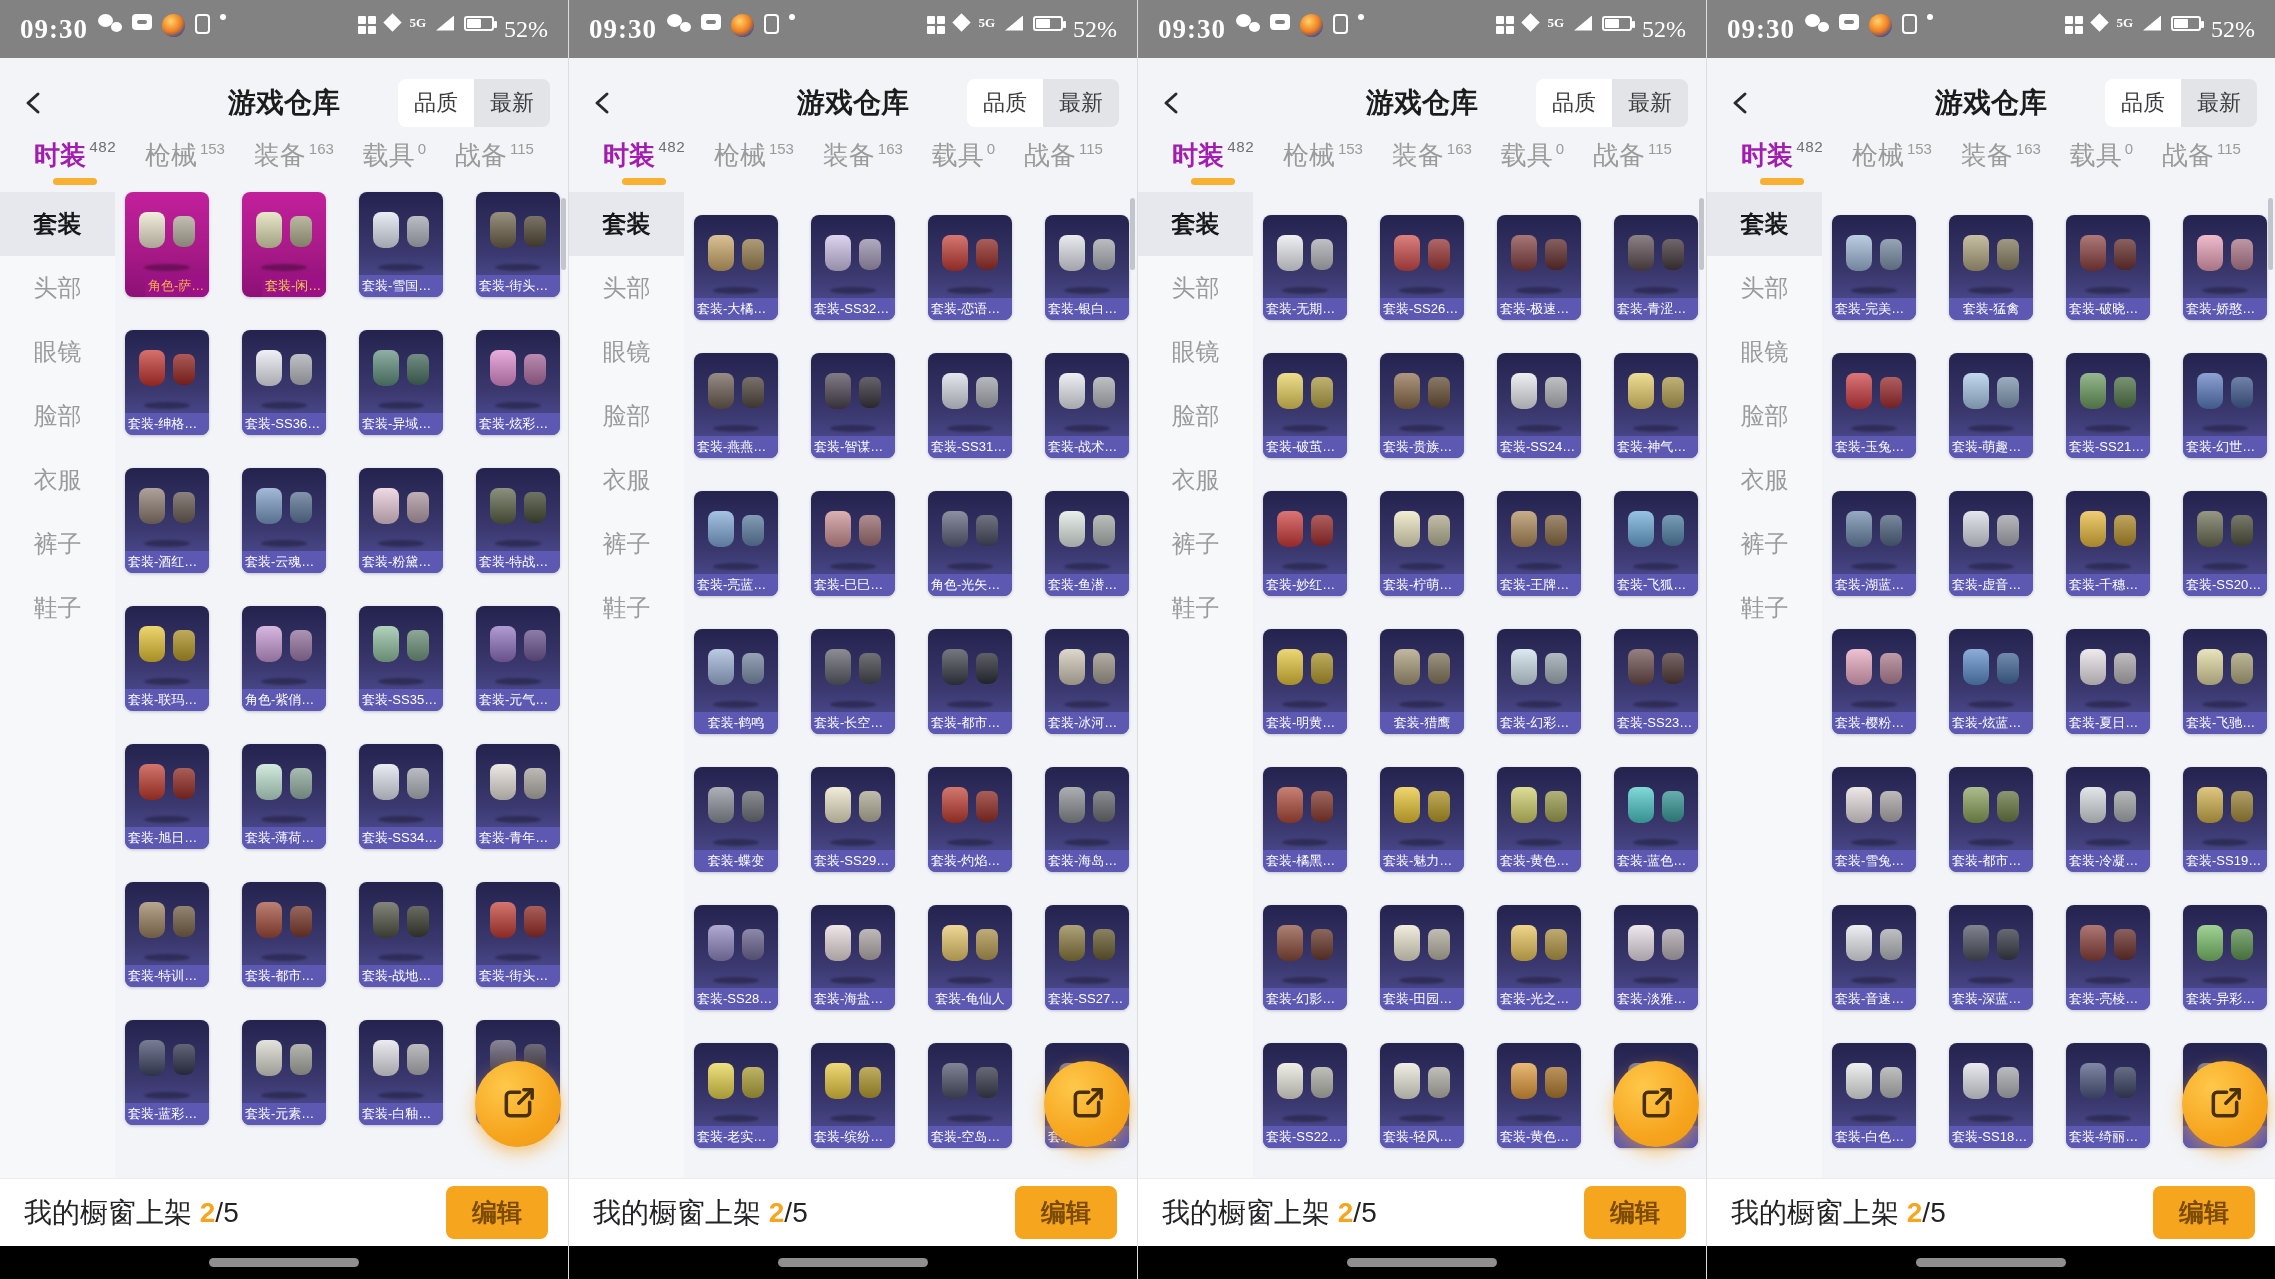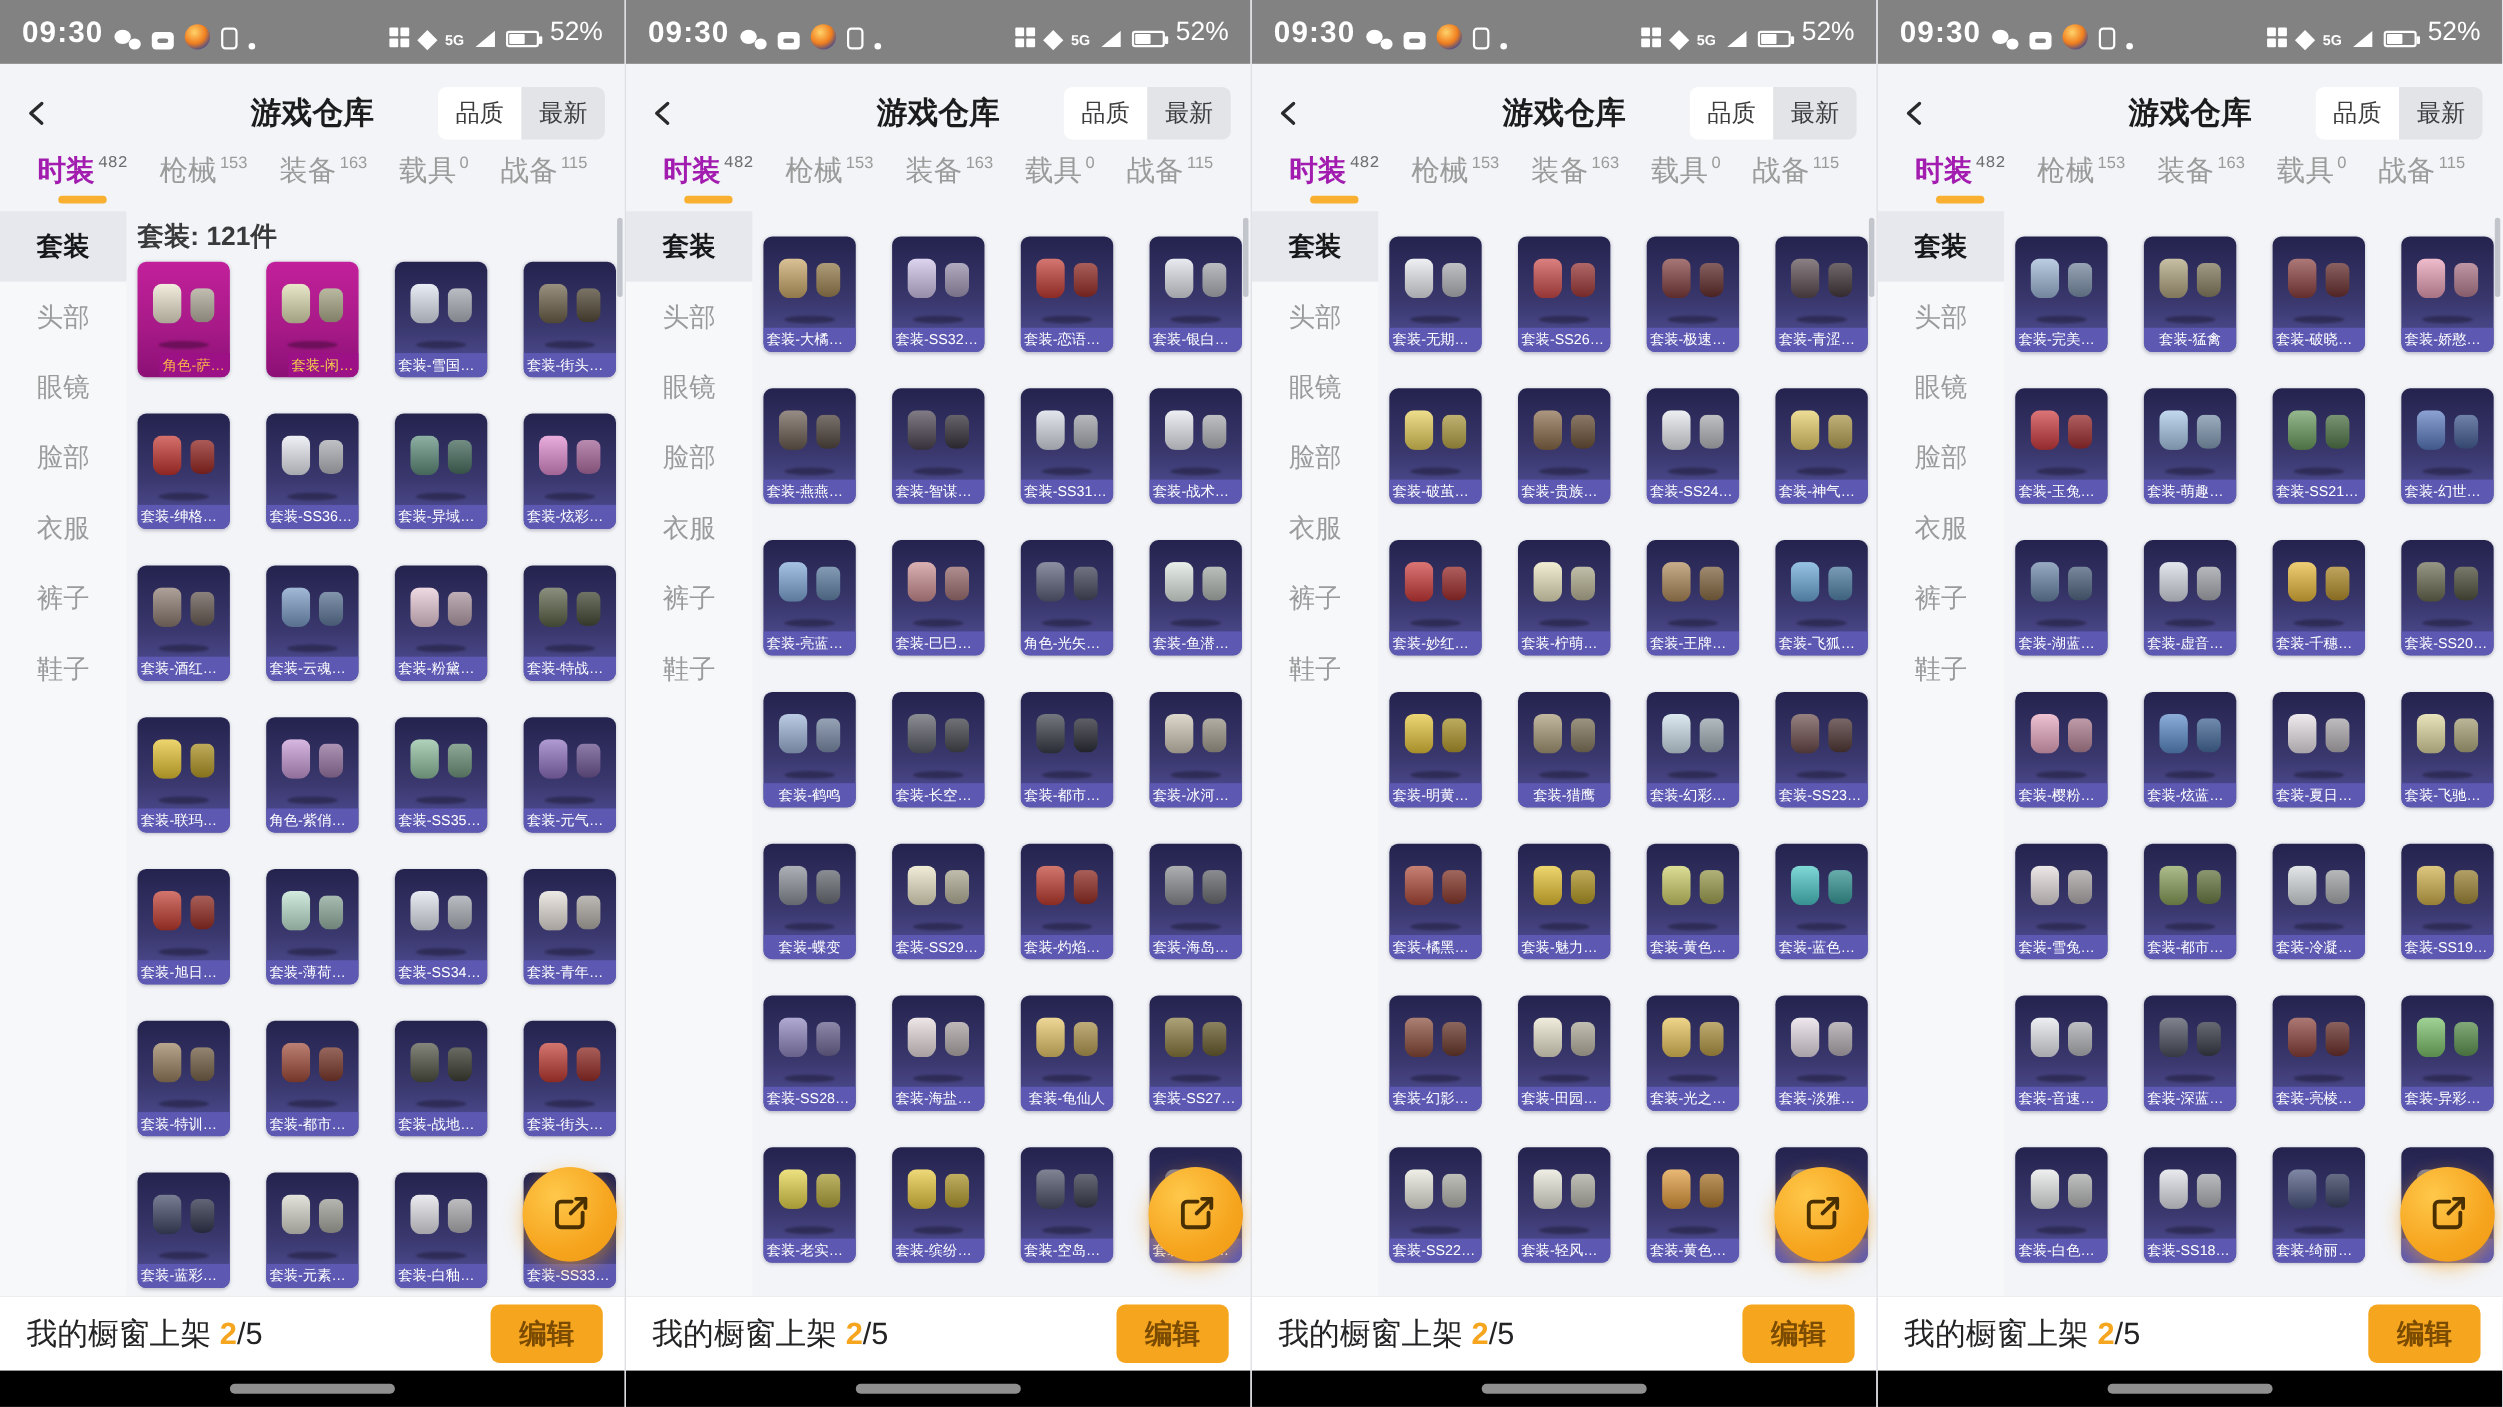--- a/index.html
+++ b/index.html
@@ -5,21 +5,21 @@
   * { margin:0; padding:0; box-sizing:border-box; }
   html,body { width:2275px; height:1279px; overflow:hidden; background:#f3f4f7;
     font-family:"Liberation Sans","DejaVu Sans",sans-serif; }
   #screen { width:2275px; height:1279px; display:flex; }
   .panel { flex:1 1 0; display:flex; flex-direction:column; background:#f3f4f7; position:relative; overflow:hidden; }
   .panel + .panel { border-left:1px solid #dcdce0; }
 
   
   .statusbar { height:58px; background:#828282; display:flex; align-items:center;
     justify-content:space-between; padding:0 20px; color:#fff; flex:0 0 auto; }
-  .sb-left, .sb-right { display:flex; align-items:flex-end; gap:10px; }
+  .sb-left, .sb-right { display:flex; align-items:flex-start; gap:10px;font-family:Liberation Serif, serif; }
   .sb-time { font-size:27px; font-weight:bold; letter-spacing:1px; }
   .ic { display:inline-block; position:relative; }
   .ic-wechat { width:24px; height:18px; }
   .ic-wechat::before { content:""; position:absolute; left:0; top:0; width:15px; height:13px; background:#fff; border-radius:50%; }
   .ic-wechat::after { content:""; position:absolute; right:0; bottom:0; width:11px; height:10px; background:#fff; border-radius:50%; }
   .ic-msg { width:20px; height:16px; background:#fff; border-radius:4px; }
   .ic-msg::after { content:""; position:absolute; left:5px; top:6px; width:10px; height:4px; background:#828282; border-radius:2px; }
   .ic-app { width:23px; height:23px; border-radius:50%;
     background:radial-gradient(circle at 38% 32%, #ffd36b, #f07f1f 48%, #27409f 85%, #1b2f7a); }
   .ic-phone { width:15px; height:20px; border:2px solid #fff; border-radius:4px; }
@@ -190,23 +190,20 @@
       <div class="sidebar">
         <div class="side-item active">套装</div>
         <div class="side-item">头部</div>
         <div class="side-item">眼镜</div>
         <div class="side-item">脸部</div>
         <div class="side-item">衣服</div>
         <div class="side-item">裤子</div>
         <div class="side-item">鞋子</div>
       </div>
       <div class="content">
-        <div class="count-row">
-          <span class="count-label">套装: 121件</span>
-        </div>
         <div class="grid">
             <div class="card epic">
               <div class="fig">
                 <span class="fa" style="background-color: rgb(236, 229, 207);"></span>
                 <span class="fb" style="background-color: rgb(236, 229, 207);"></span>
                 <span class="fs"></span>
               </div>
               <div class="ilabel" style="color: rgb(248, 176, 74);">角色-萨利娅</div>
             </div>
             <div class="card epic">

